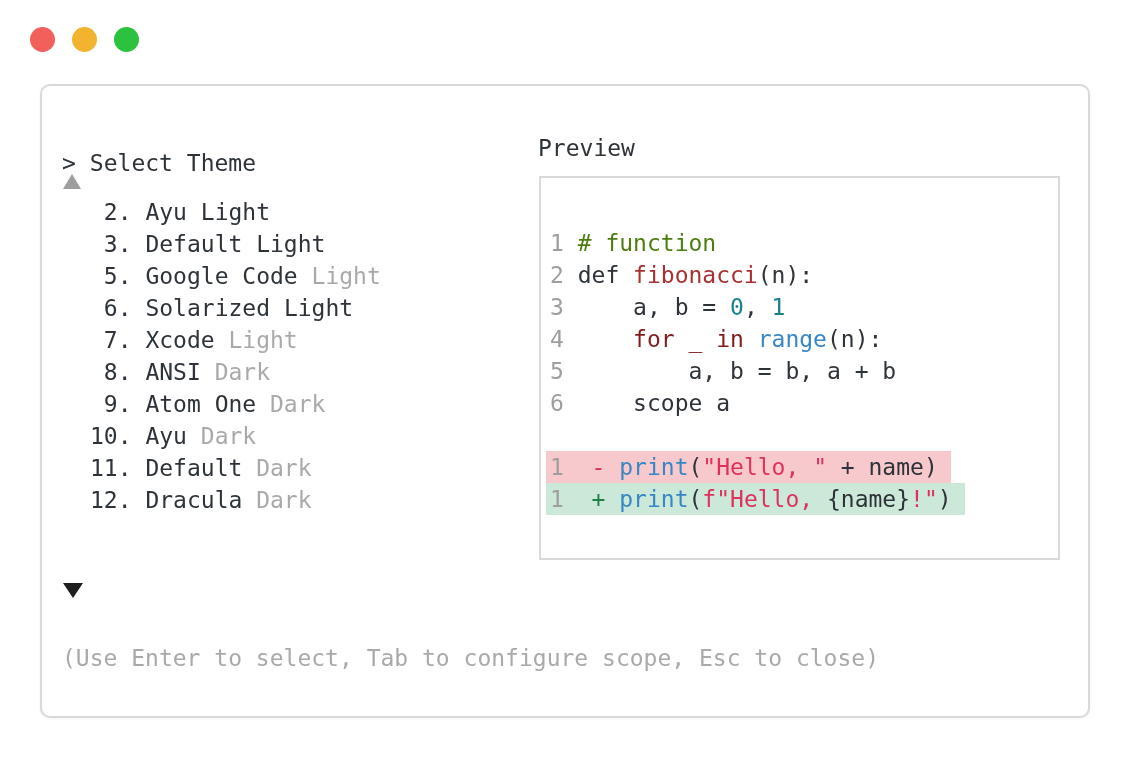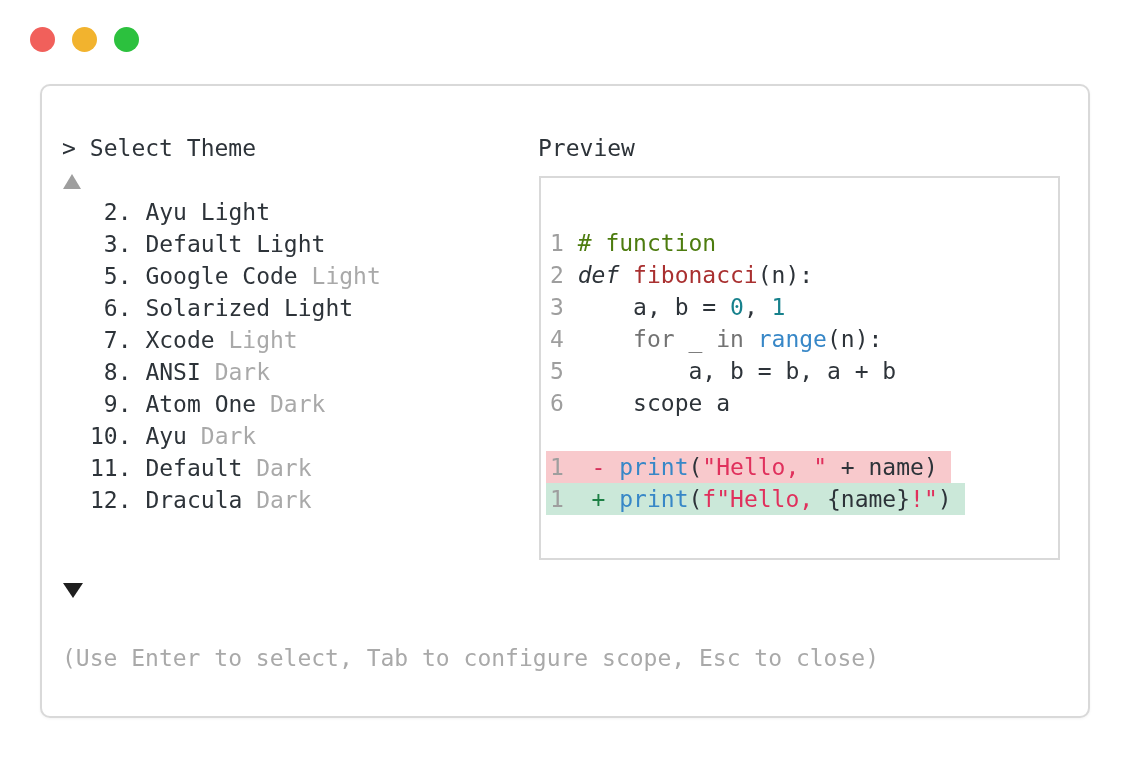--- a/index.html
+++ b/index.html
@@ -12,21 +12,21 @@
   .window-controls{position:absolute;left:30px;top:27px;display:flex;gap:17px;}
   .dot{width:25px;height:25px;border-radius:50%;}
 
   
   .panel{
     position:absolute;left:40px;top:84px;width:1050px;height:634px;
     box-sizing:border-box;border:2px solid #d9d9d9;border-radius:10px;
     background:#ffffff;box-shadow:0 1px 3px rgba(0,0,0,0.05);
   }
   .mono-line{font-size:23px;line-height:32px;height:32px;white-space:pre;}
-  .prompt-line{position:absolute;left:20px;top:46px;color:#2d3339;}
+  .prompt-line{position:absolute;left:20px;top:61px;color:#2d3339;}
   .prompt-caret{margin-right:14px;}
   .preview-label{position:absolute;left:496px;top:46px;color:#2d3339;}
 
   
   .scroll-up{
     position:absolute;left:21px;top:88px;width:0;height:0;
     border-left:9px solid transparent;border-right:9px solid transparent;
     border-bottom:15px solid #9e9e9e;
   }
   .scroll-down{
@@ -89,23 +89,23 @@
       <div class="theme-row"><span style="color: rgb(45, 51, 57);">12. </span><span style="color: rgb(45, 51, 57);">Dracula </span><span style="color: rgb(169, 169, 169);">Dark</span></div>
     </div>
 
   <div class="scroll-down"></div>
 
   <div class="mono-line help-line">(Use Enter to select, Tab to configure scope, Esc to close)</div>
 
   <div class="preview-box">
     <div class="code-block">
         <div class="code-line"><span class="line-inner"><span style="color: rgb(158, 158, 158);">1 </span><span style="color: #4d7c0f;"># function</span></span></div>
-        <div class="code-line"><span class="line-inner"><span style="color: rgb(158, 158, 158);">2 </span><span style="color: rgb(45, 51, 57); font-style: italic;">def </span><span style="color: rgb(169, 48, 48);">fibonacci</span><span style="color: rgb(45, 51, 57);">(n):</span></span></div>
+        <div class="code-line"><span class="line-inner"><span style="color: rgb(158, 158, 158);">2 </span><span style="color: rgb(45, 51, 57);">def </span><span style="color: rgb(169, 48, 48);">fibonacci</span><span style="color: rgb(45, 51, 57);">(n):</span></span></div>
         <div class="code-line"><span class="line-inner"><span style="color: rgb(158, 158, 158);">3 </span><span style="color: rgb(45, 51, 57);">    a, b = </span><span style="color: rgb(23, 129, 140);">0</span><span style="color: rgb(45, 51, 57);">, </span><span style="color: rgb(23, 129, 140);">1</span></span></div>
-        <div class="code-line"><span class="line-inner"><span style="color: rgb(158, 158, 158);">4 </span><span style="color: #737373;">    for _ in </span><span style="color: rgb(55, 135, 199);">range</span><span style="color: rgb(45, 51, 57);">(n):</span></span></div>
+        <div class="code-line"><span class="line-inner"><span style="color: rgb(158, 158, 158);">4 </span><span style="color: #7f1d1d;">    for _ in </span><span style="color: rgb(55, 135, 199);">range</span><span style="color: rgb(45, 51, 57);">(n):</span></span></div>
         <div class="code-line"><span class="line-inner"><span style="color: rgb(158, 158, 158);">5 </span><span style="color: rgb(45, 51, 57);">        a, b = b, a + b</span></span></div>
         <div class="code-line"><span class="line-inner"><span style="color: rgb(158, 158, 158);">6 </span><span style="color: rgb(45, 51, 57);">    scope a</span></span></div>
         <div class="code-line"><span class="line-inner"></span></div>
         <div class="code-line"><span class="line-inner has-bg" style="background: rgb(248, 201, 204);"><span style="color: rgb(158, 158, 158);">1 </span><span style="color: rgb(214, 47, 90);"> - </span><span style="color: rgb(55, 135, 199);">print</span><span style="color: rgb(45, 51, 57);">(</span><span style="color: rgb(224, 48, 92);">"Hello, "</span><span style="color: rgb(45, 51, 57);"> + name)</span></span></div>
         <div class="code-line"><span class="line-inner has-bg" style="background: rgb(203, 232, 217);"><span style="color: rgb(158, 158, 158);">1 </span><span style="color: rgb(29, 128, 69);"> + </span><span style="color: rgb(55, 135, 199);">print</span><span style="color: rgb(45, 51, 57);">(</span><span style="color: rgb(224, 48, 92);">f"Hello, </span><span style="color: rgb(45, 51, 57);">{name}</span><span style="color: rgb(224, 48, 92);">!"</span><span style="color: rgb(45, 51, 57);">)</span></span></div>
       </div>
   </div>
 
 </div>
 

